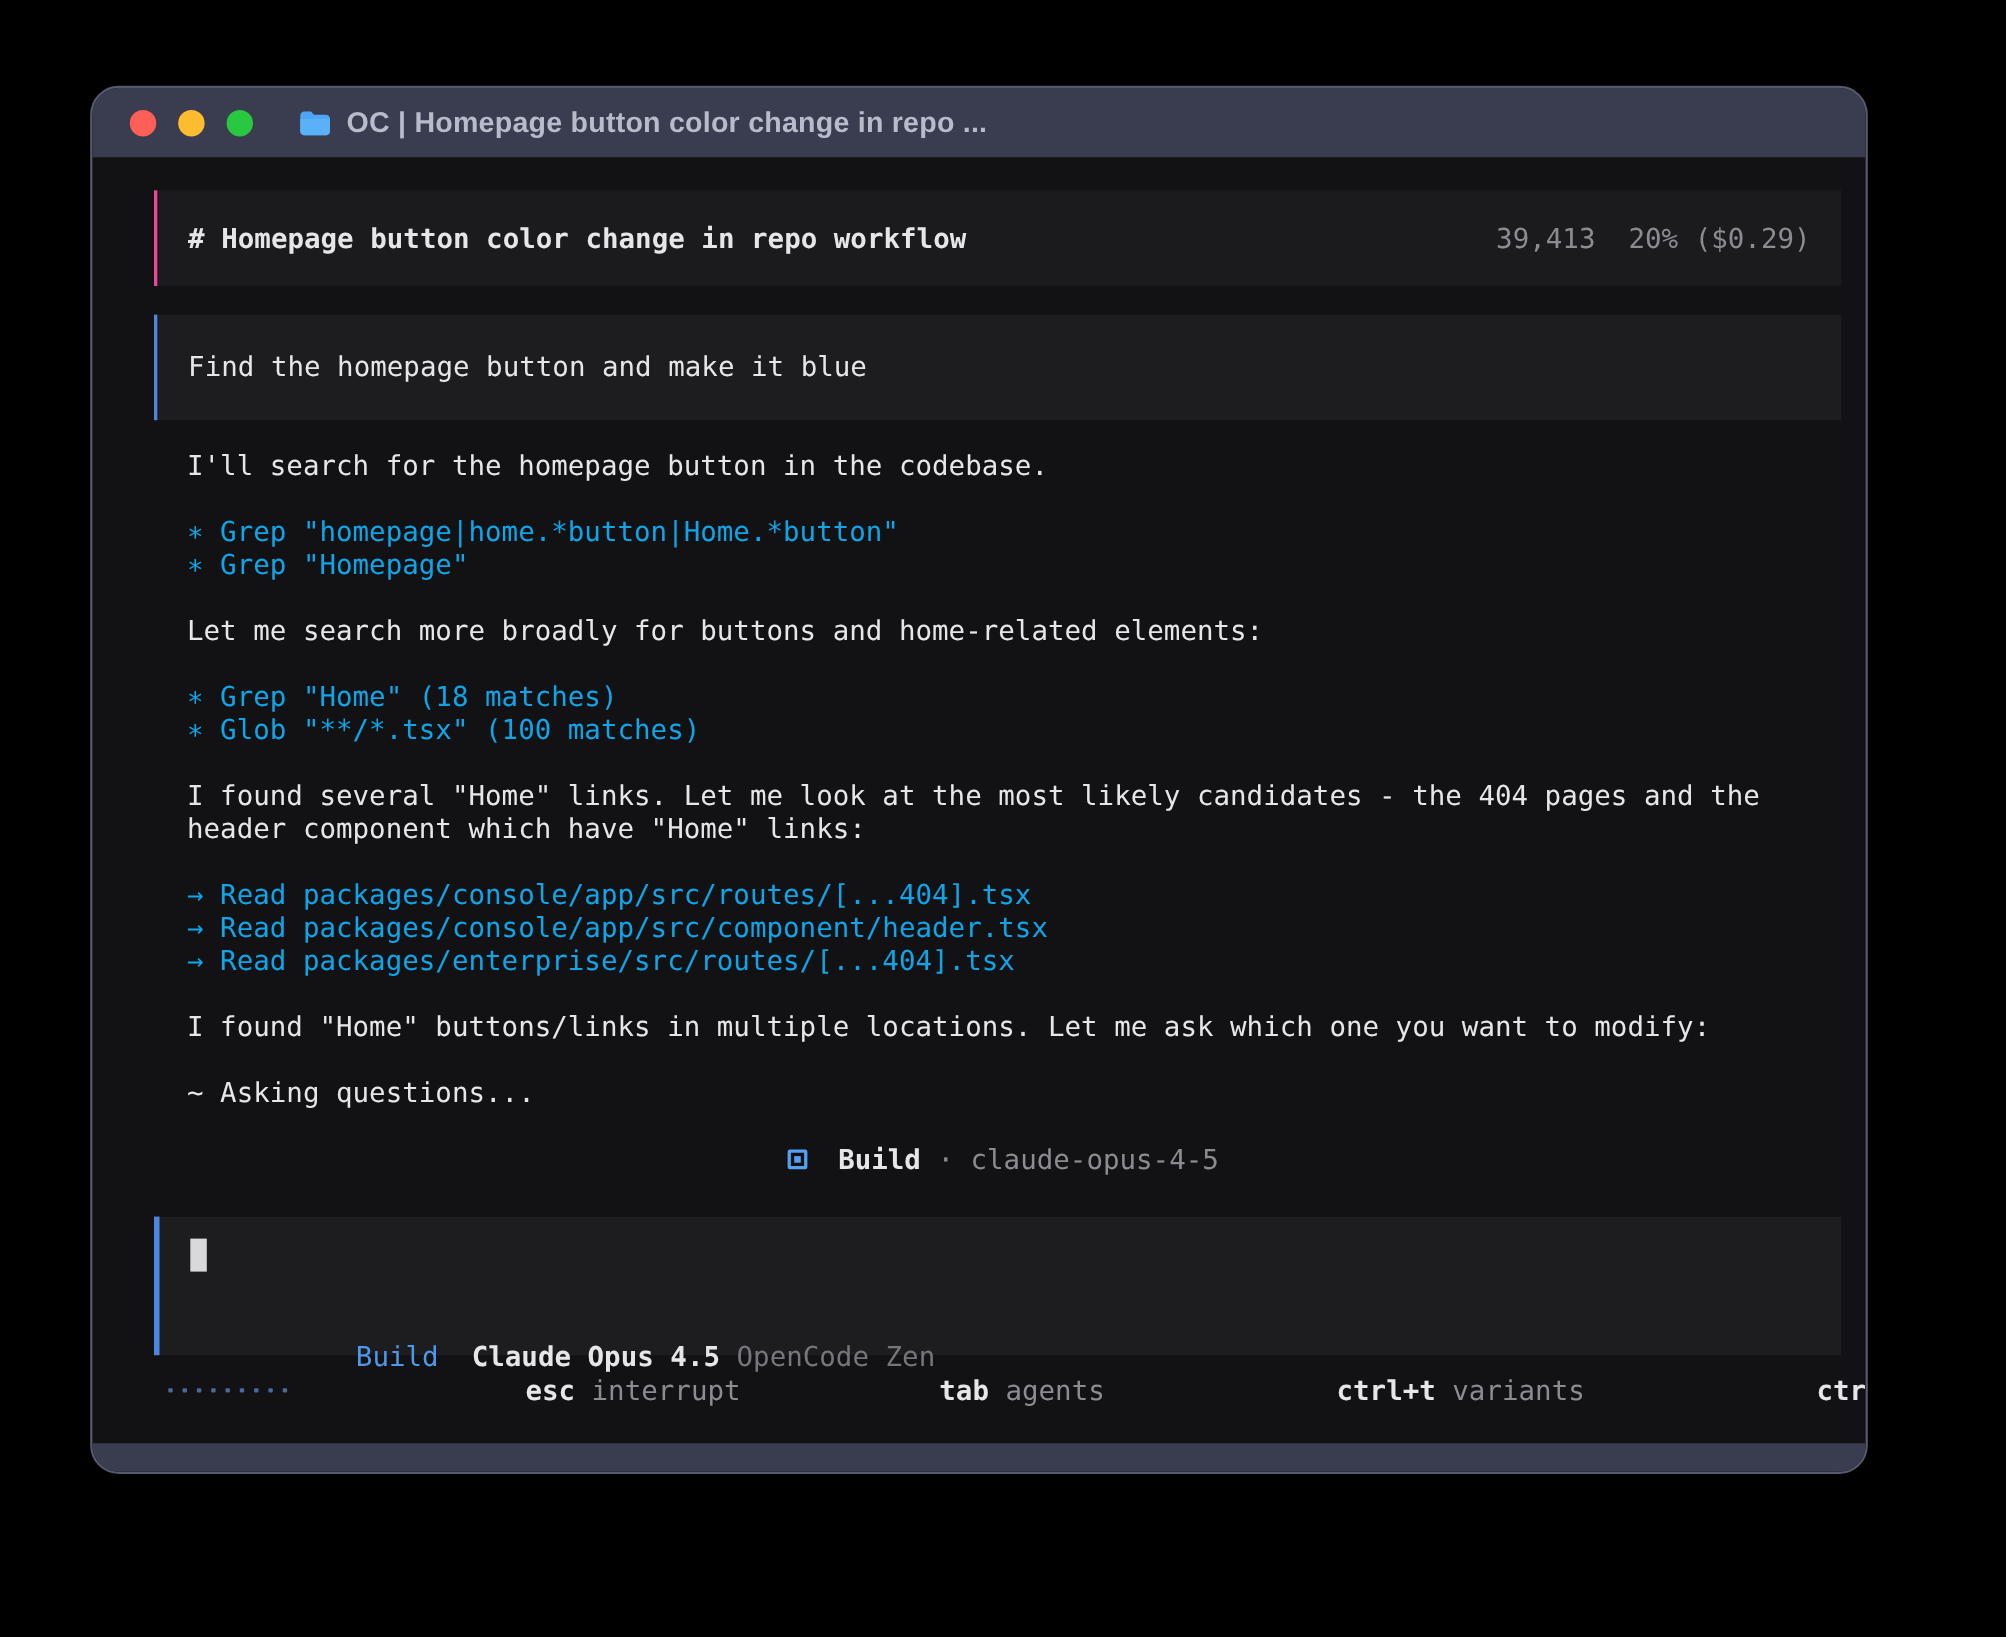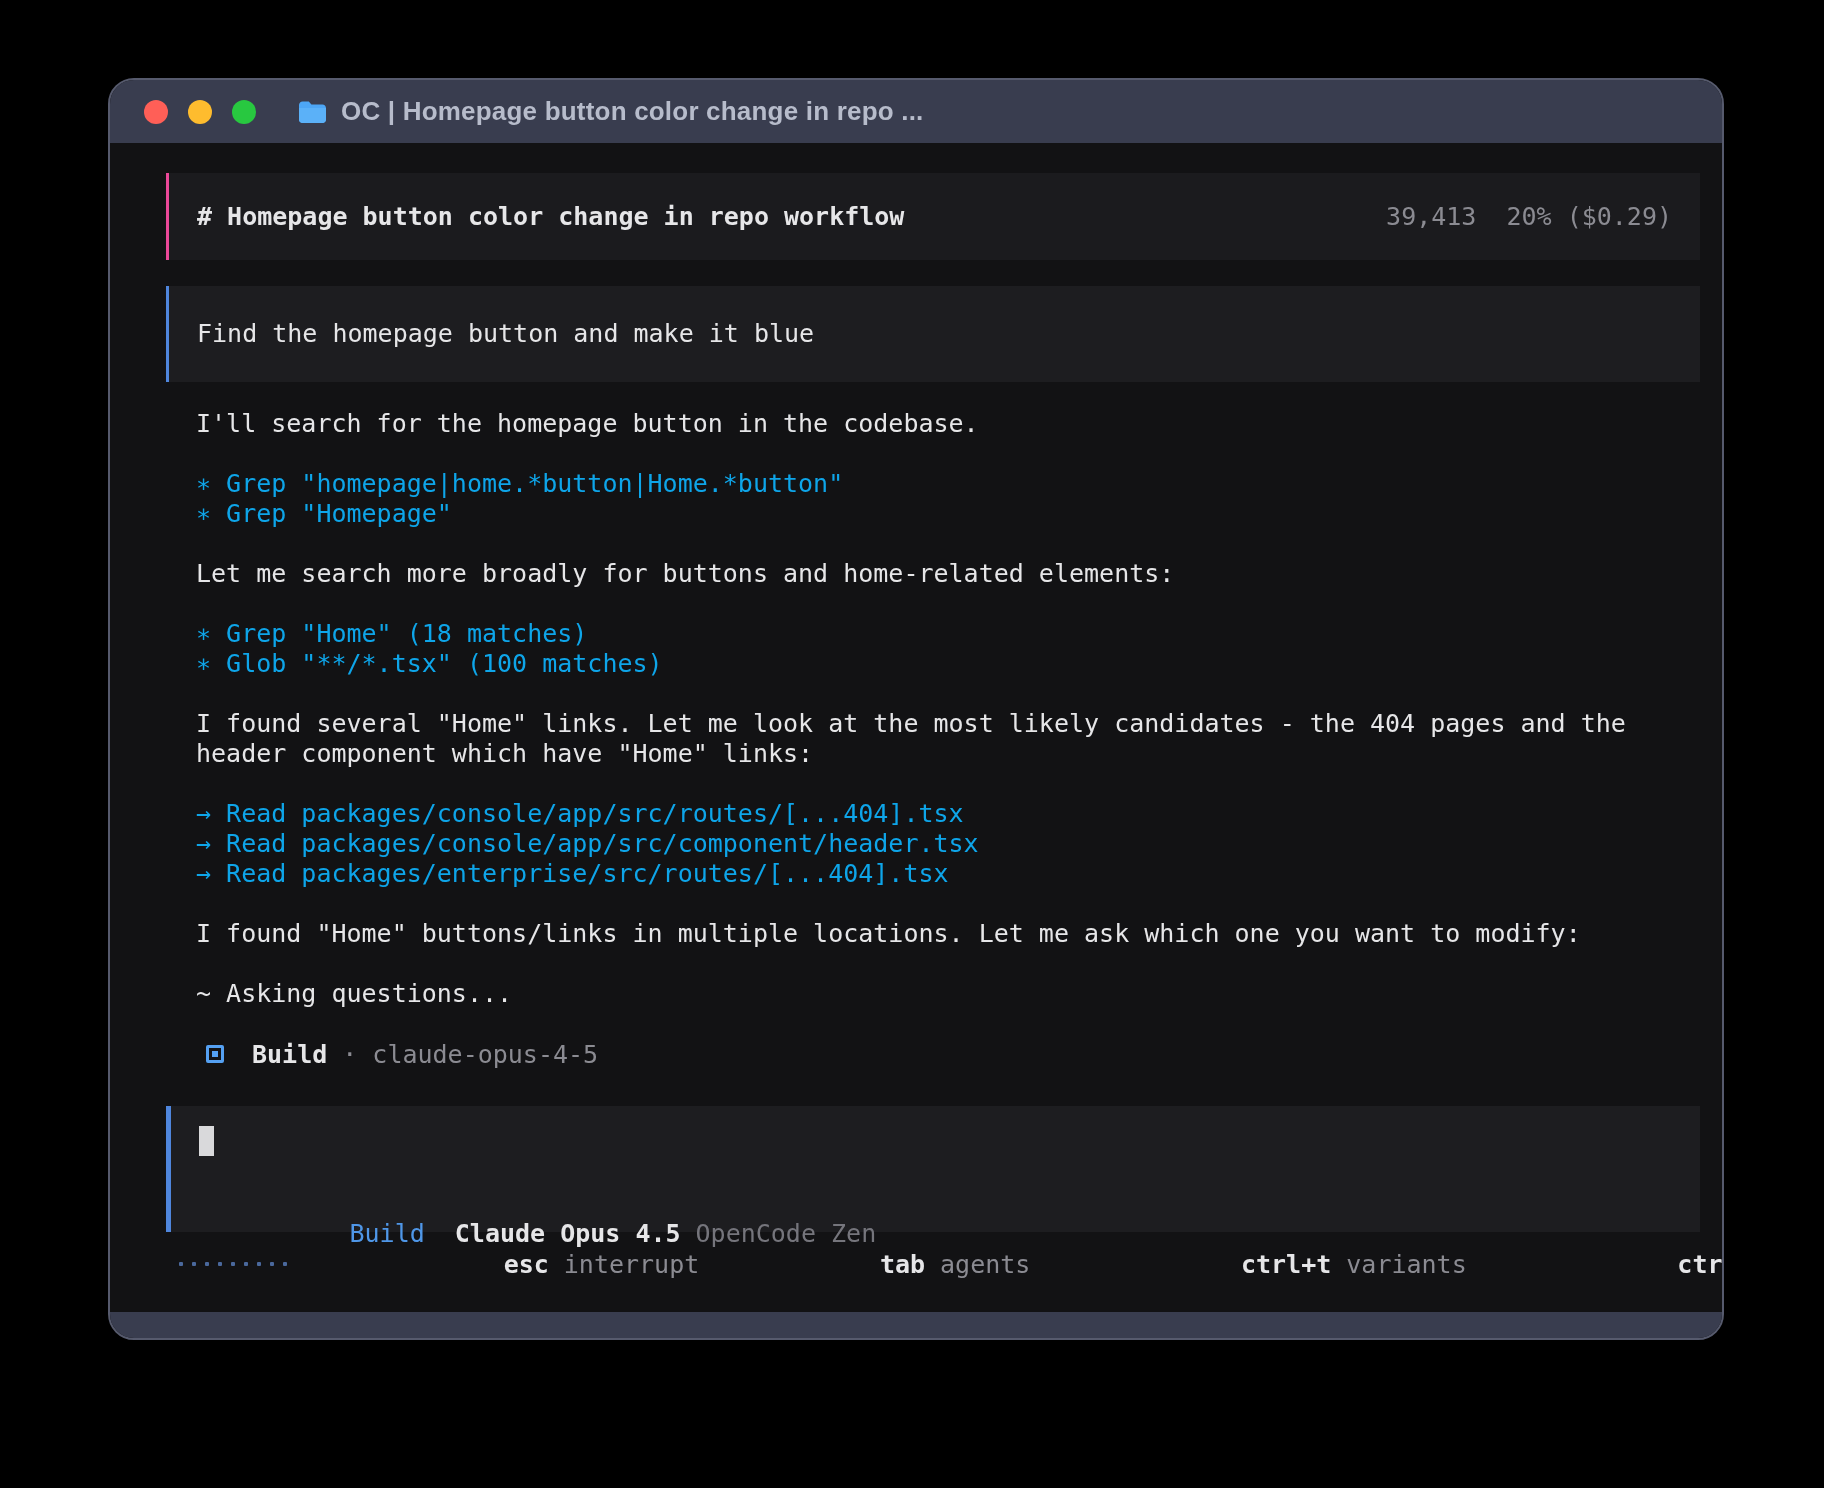--- a/index.html
+++ b/index.html
@@ -1,19 +1,19 @@
 <!DOCTYPE html>
 <html><head>
 <meta charset="utf-8">
 <style>
   html,body { margin:0; padding:0; background:#000; }
   .stage { position:relative; width:1824px; height:1488px; background:#000; overflow:hidden;
            font-family:"DejaVu Sans Mono",monospace; }
 
-  .window { position:absolute; left:108px; top:78px; width:1616px; height:1262px;
+  .window { position:absolute; left:82px; top:78px; width:1616px; height:1262px;
             box-sizing:border-box; background:#121214; border:2px solid #565a6d;
             border-radius:26px; overflow:hidden; }
 
   
   .titlebar { height:63px; background:#393d4f; display:flex; align-items:center; padding-left:34px; }
   .lights { display:flex; gap:20px; }
   .light { width:24px; height:24px; border-radius:50%; }
   .light.red    { background:#ff5f57; }
   .light.yellow { background:#febc2e; }
   .light.green  { background:#28c840; }
@@ -31,21 +31,21 @@
   .h-meta  { color:#8b8b92; display:flex; gap:30px; white-space:pre; }
 
   .user-block { margin-top:26px; border-left-color:#4f86dd; background:#1d1d20; padding:33px 28px; }
   .msg { height:30px; line-height:30px; white-space:pre; }
 
   .lines { padding:0 30px; margin-top:27px; }
   .ln  { height:30px; line-height:30px; white-space:pre; }
   .dim { color:#0ea5e9; }
   .g   { margin-top:30px; }
 
-  .badge-line { margin-top:30px; height:30px; display:flex; align-items:center; padding-left:10px; }
+  .badge-line { margin-top:30px; height:30px; display:flex; align-items:center; padding-left:10px;justify-content:center; }
   .badge-icon { width:12px; height:12px; border:3px solid #54a0f2; border-radius:2px;
                 display:flex; align-items:center; justify-content:center; margin-right:28px; }
   .badge-icon .inner { width:6px; height:6px; background:#54a0f2; }
   .badge-name  { font-weight:700; white-space:pre; }
   .badge-sep   { color:#8b8b92; margin:0 15px; white-space:pre; }
   .badge-model { color:#8b8b92; white-space:pre; }
 
   .input-box { margin-top:37px; background:#1d1d20; border-left:5px solid #4f86dd;
                padding:20px 28px 13px; box-sizing:border-box; }
   .cursor { width:15px; height:30px; background:#d9d9db; }

